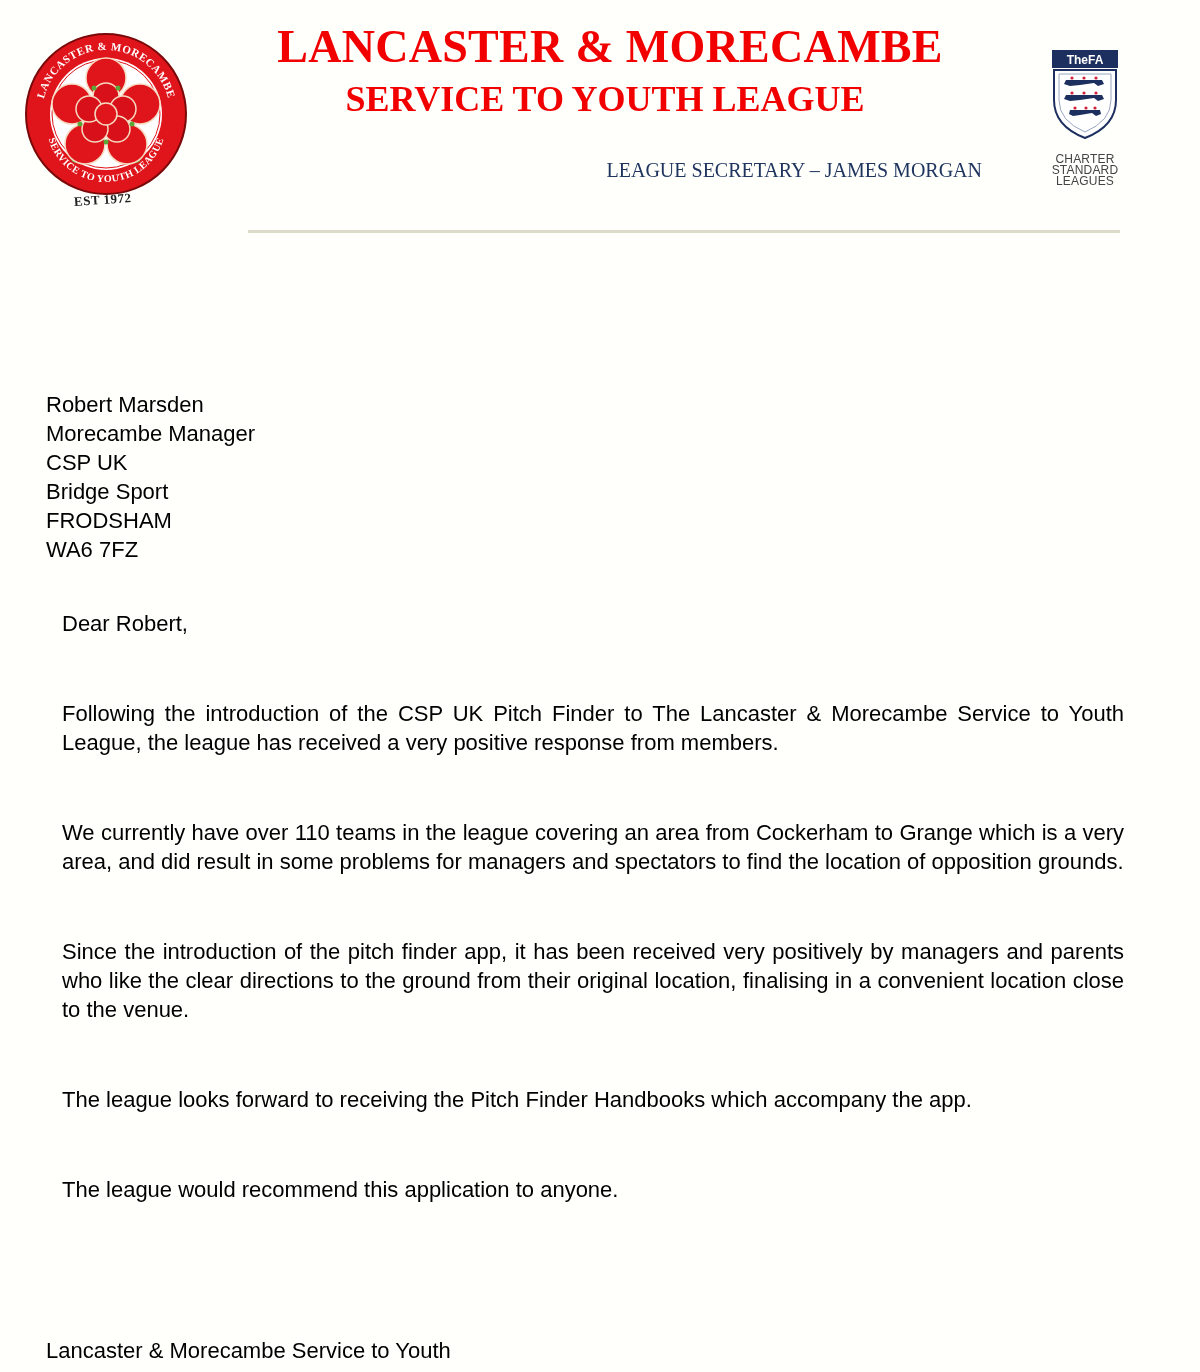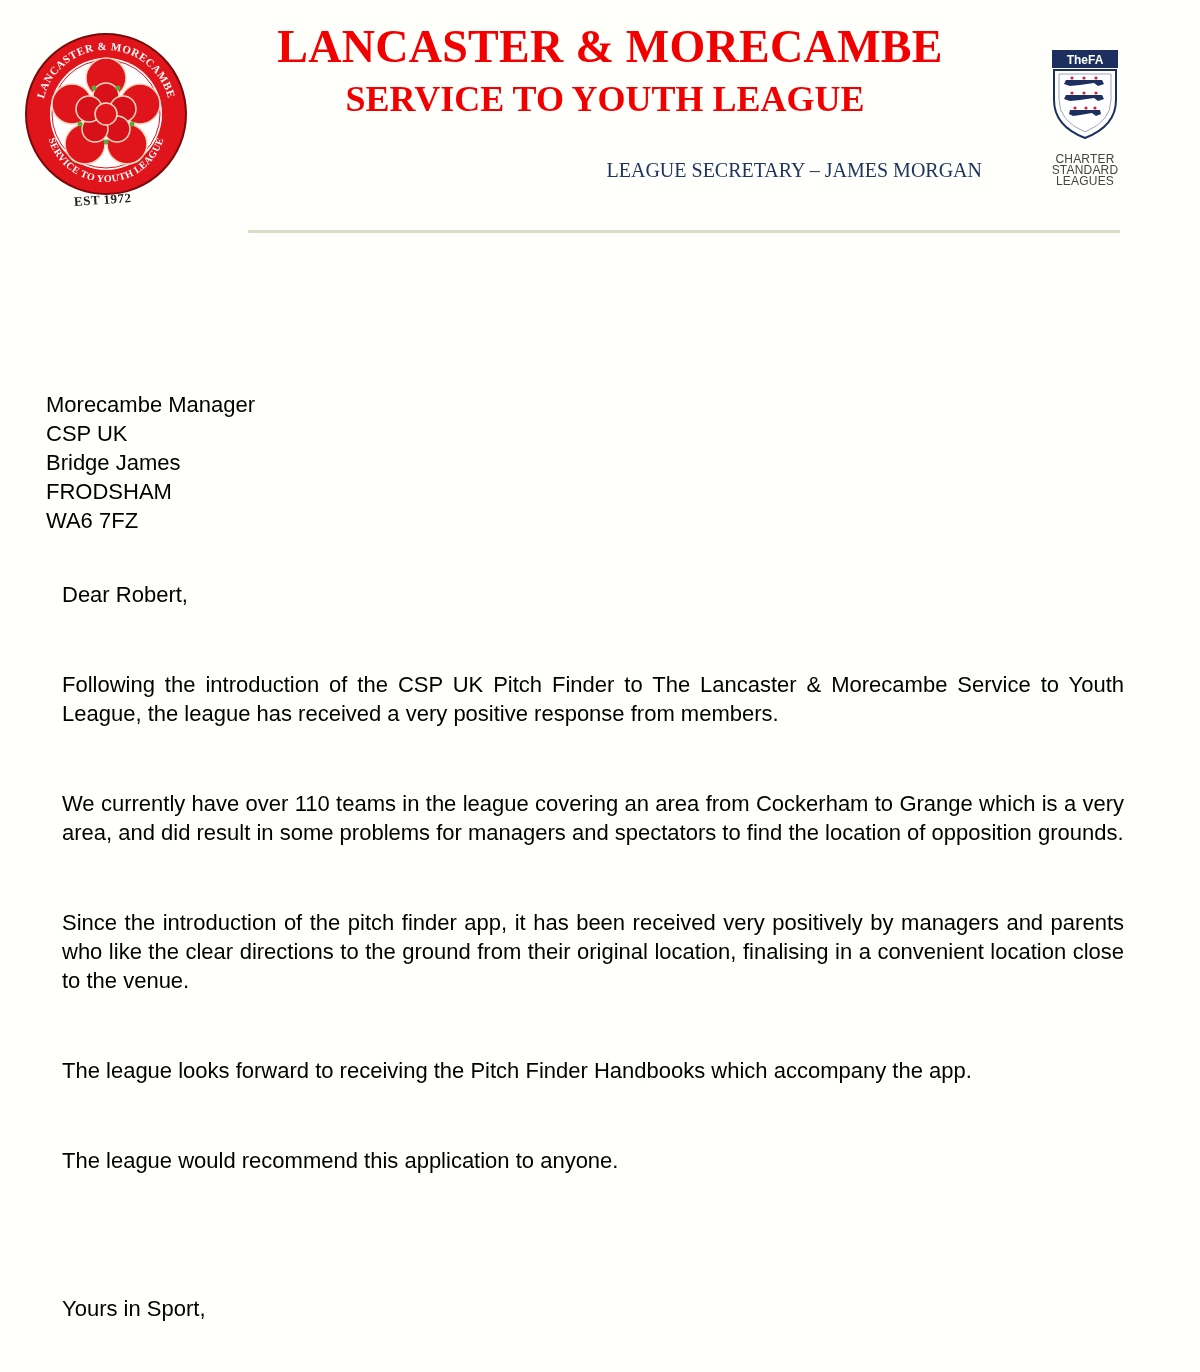--- a/index.html
+++ b/index.html
@@ -200,23 +200,24 @@
       <div>CHARTER STANDARD</div>
       <div>LEAGUES</div>
     </div>
   </div>
 
   <div class="rule"></div>
 </div>
 
 <div class="letter-body">
   <div class="address">
+    <div>Robert Marsden</div>
     <div>Morecambe Manager</div>
     <div>CSP UK</div>
-    <div>Bridge James</div>
+    <div>Bridge Sport</div>
     <div>FRODSHAM</div>
     <div>WA6 7FZ</div>
   </div>
 
   <div class="gap-1"></div>
   <p>Dear Robert,</p>
 
   <div class="gap-1"></div>
   <p class="justify-last">Following the introduction of the CSP UK Pitch Finder to The Lancaster &amp; Morecambe Service to Youth League, the league has received a very positive response from members.</p>
 
@@ -228,19 +229,18 @@
 
   <div class="gap-1"></div>
   <p>The league looks forward to receiving the Pitch Finder Handbooks which accompany the app.</p>
 
   <div class="gap-1"></div>
   <p>The league would recommend this application to anyone.</p>
 
   <div class="gap-1"></div>
   <div class="gap-1"></div>
   <div class="gap-1"></div>
-  <p>Yours in Sport,</p>
 
   <div class="gap-1"></div>
   <div class="signature">
     <div>Lancaster &amp; Morecambe Service to Youth</div>
   </div>
 </div>
 
 </body></html>

